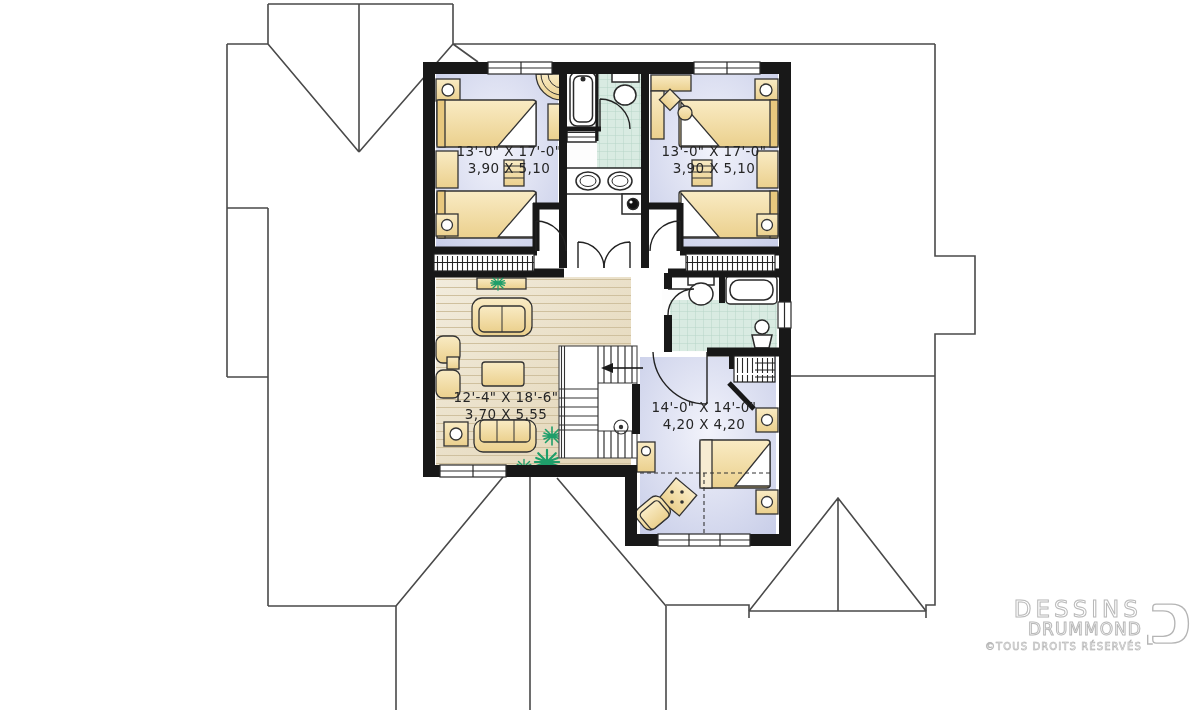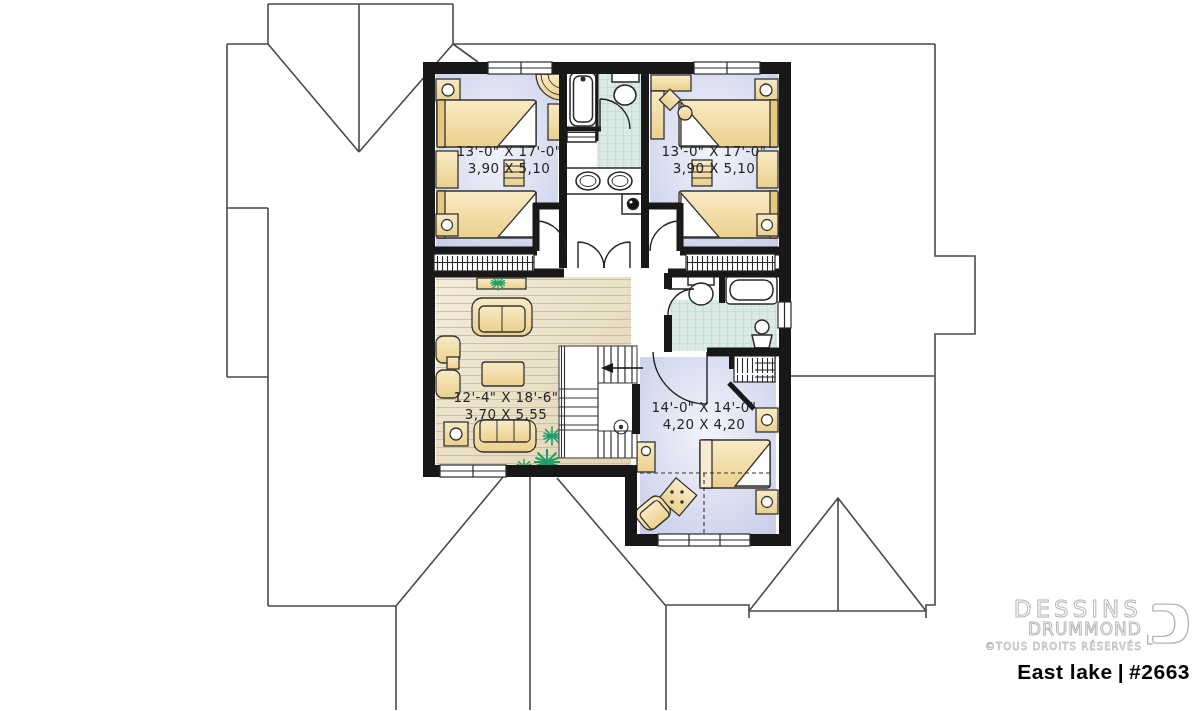--- a/index.html
+++ b/index.html
@@ -304,17 +304,14 @@
       <div class="logo-text">
         <div class="brand-line1">DESSINS</div>
         <div class="brand-line2">DRUMMOND</div>
         <div class="brand-rights">©TOUS DROITS RÉSERVÉS</div>
       </div>
       <svg width="52" height="58" viewBox="0 0 52 58">
         <path d="M12,2 H30 Q50,2 50,25 Q50,48 30,48 H12 Q8,48 8,44 V40 H20 Q34,40 34,25 Q34,10 20,10 H8 V6 Q8,2 12,2 Z" fill="#ffffff" stroke="#b5b5b5" stroke-width="1.6"></path>
         <path d="M2,38 V49 H8" fill="none" stroke="#b5b5b5" stroke-width="1.6"></path>
       </svg>
     </div>
-    <div class="plan-id">
-      <span>East lake</span><span class="sep">|</span><span>#2663</span>
-    </div>
   </div>
 </div>
 
 </body></html>

